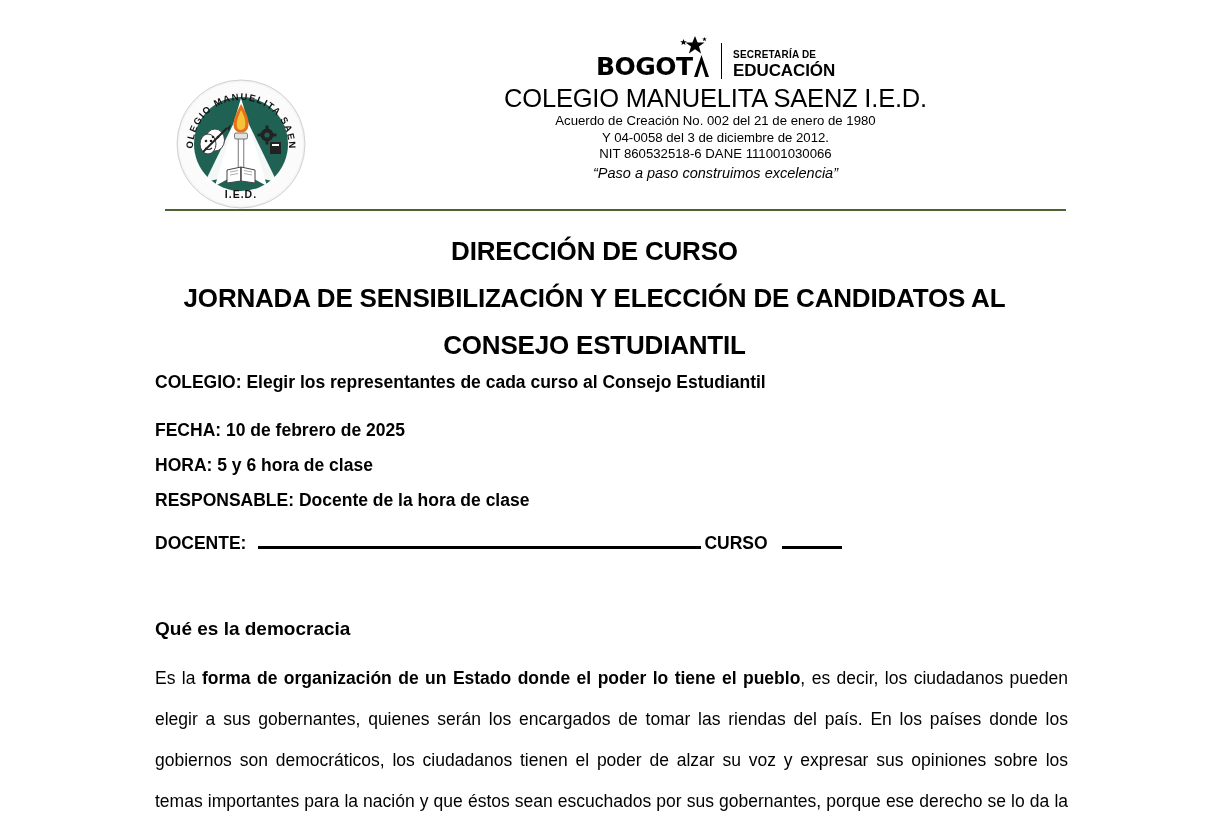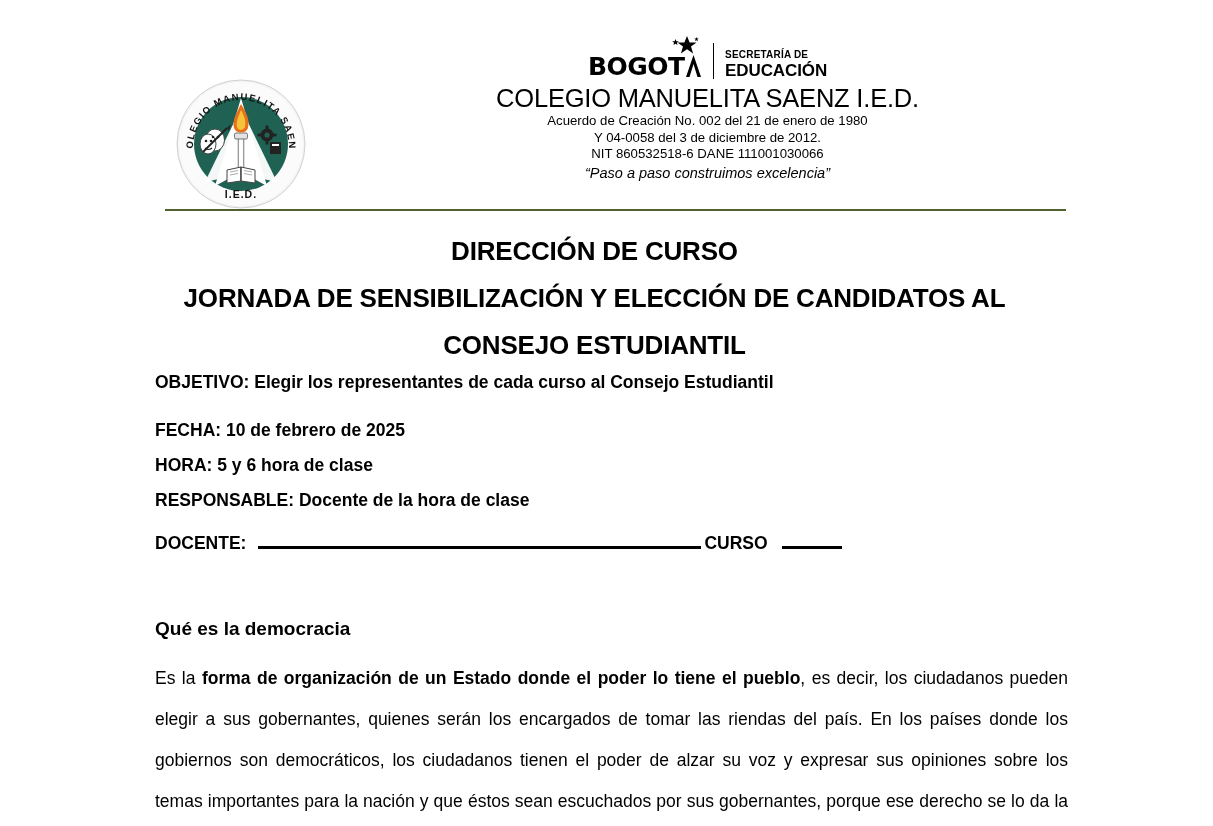--- a/index.html
+++ b/index.html
@@ -37,21 +37,21 @@
   .seal {
     position: absolute;
     left: 20px;
     top: 42px;
     width: 132px;
     height: 132px;
   }
 
   .bogota-block {
     position: absolute;
-    left: 196px;
+    left: 204px;
     top: 4px;
     width: 713px;
     text-align: center;
   }
 
   .bogota-logo {
     display: inline-flex;
     align-items: flex-end;
     gap: 9px;
     height: 40px;
@@ -304,21 +304,21 @@
   <div class="divider"></div>
 
   <div class="titles">
     <div class="title-main">DIRECCIÓN DE CURSO</div>
     <div class="title-main">JORNADA DE SENSIBILIZACIÓN Y ELECCIÓN DE CANDIDATOS AL</div>
     <div class="title-main">CONSEJO ESTUDIANTIL</div>
   </div>
 
   <div class="meta">
     <div class="meta-line">
-      <span>OBJETIVO:</span>
+      <span>COLEGIO:</span>
       <span>Elegir los representantes de cada curso al Consejo Estudiantil</span>
     </div>
     <div class="meta-gap"></div>
     <div class="meta-line">
       <span>FECHA:</span>
       <span>10 de febrero de 2025</span>
     </div>
     <div class="meta-row-spacer"></div>
     <div class="meta-line">
       <span>HORA:</span>

